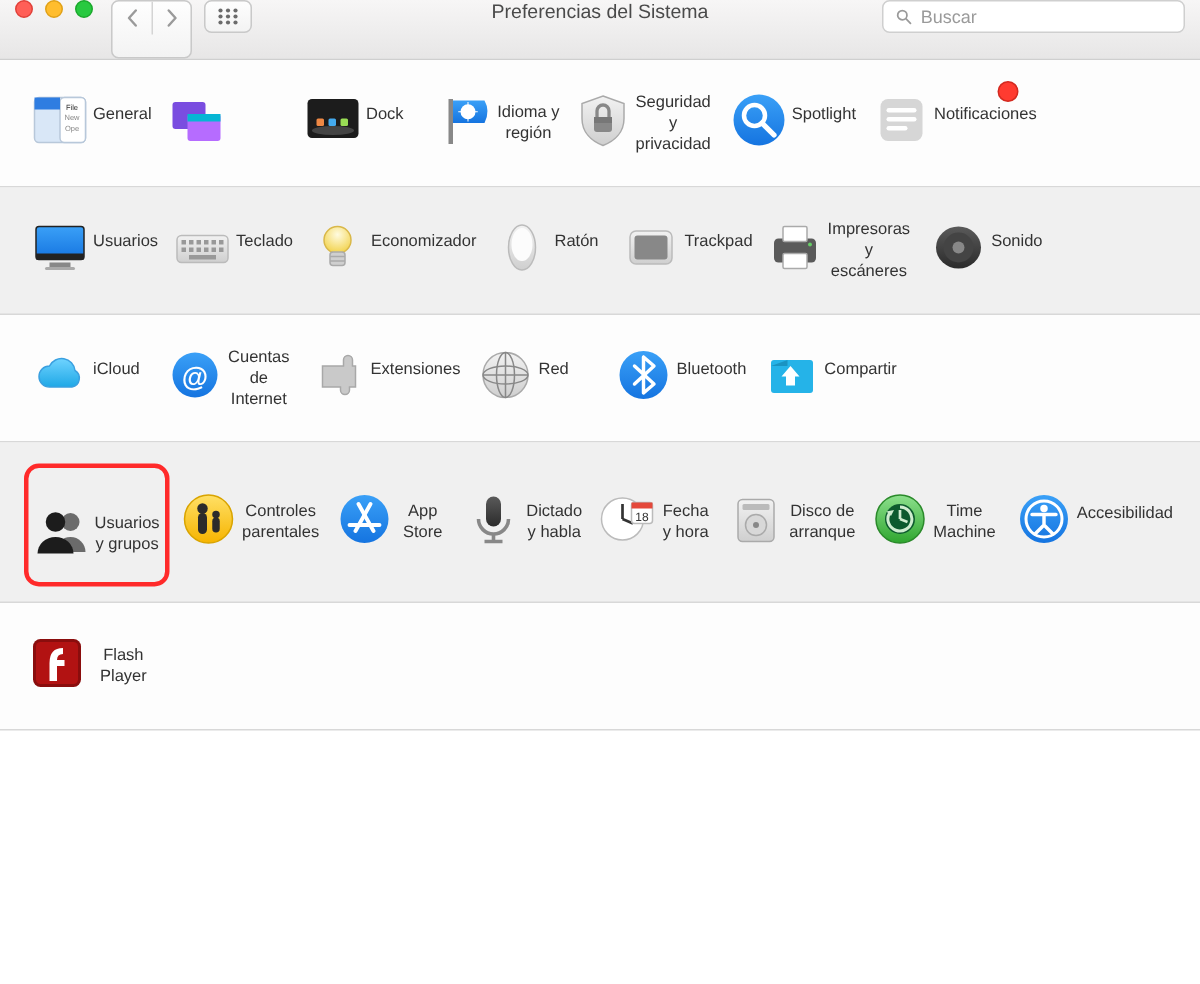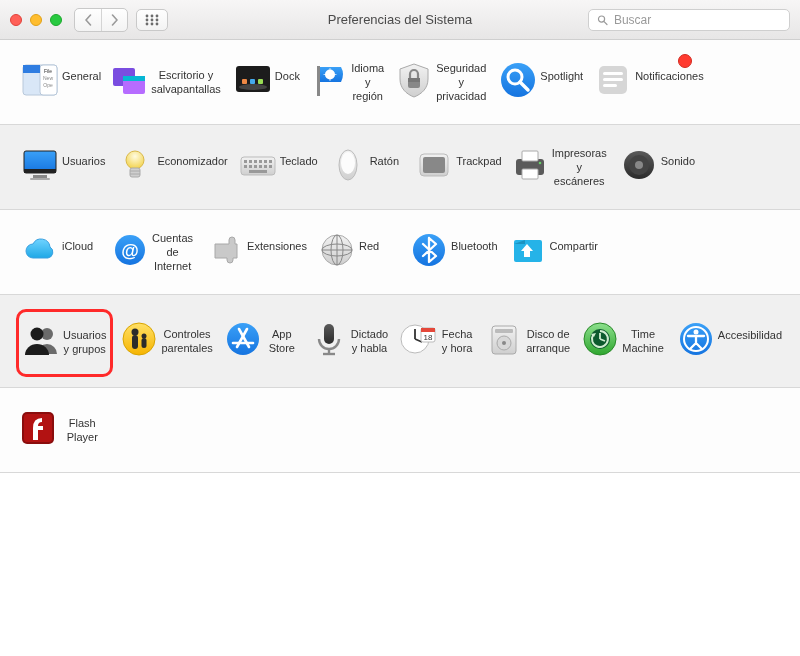--- a/index.html
+++ b/index.html
@@ -9,21 +9,20 @@
     width: 800px;
     height: 656px;
     overflow: hidden;
   }
   .window { width: 800px; }
   .titlebar {
     height: 40px;
     background: linear-gradient(#f7f6f6, #e7e6e6);
     border-bottom: 1px solid #cfcfcf;
     display: flex;
-    align-items: center;
     position: relative;
     padding: 0 10px;
   }
   .traffic { display: flex; gap: 8px; margin-right: 12px; }
   .tlight { width: 12px; height: 12px; border-radius: 50%; }
   .tl-close { background: #ff5f57; border: 0.5px solid #e14139; }
   .tl-min   { background: #ffbd2e; border: 0.5px solid #e1a117; }
   .tl-max   { background: #28c940; border: 0.5px solid #1ba92c; }
   .navseg {
     display: flex;
@@ -88,21 +87,21 @@
     margin-bottom: 6px;
   }
   .label {
     font-size: 11px; color: #333; text-align: center;
     line-height: 1.25; max-width: 90px;
     min-height: 27px;
   }
   .highlight {
     border: 3px solid #ff2a2a;
     border-radius: 10px;
-    padding-top: 6px;
+    padding-top: 20px;
   }
   .badge {
     position: absolute; top: 0px; right: 14px;
     width: 14px; height: 14px; border-radius: 50%;
     background: #ff3b30; border: 1px solid #d32a20;
   }
   svg { display: block; }
 </style>
 </head>
 <body>
@@ -169,21 +168,20 @@
             <div class="label">General</div>
           </div>
           <div class="item">
             <div class="iconwrap">
               <svg width="40" height="40" viewBox="0 0 40 40">
     <rect x="4" y="8" width="22" height="18" rx="2" fill="#7a4de0"></rect>
     <rect x="14" y="16" width="22" height="18" rx="2" fill="#b66cff"></rect>
     <rect x="14" y="16" width="22" height="5" fill="#06b6d4"></rect>
   </svg>
             </div>
-            <div class="label">Escritorio y salvapantallas</div>
           </div>
           <div class="item">
             <div class="iconwrap">
               <svg width="40" height="40" viewBox="0 0 40 40">
     <rect x="3" y="6" width="34" height="26" rx="3" fill="#1c1c1c"></rect>
     <ellipse cx="20" cy="27" rx="14" ry="3" fill="#444"></ellipse>
     <rect x="9" y="19" width="5" height="5" rx="1" fill="#e84"></rect>
     <rect x="17" y="19" width="5" height="5" rx="1" fill="#4ae"></rect>
     <rect x="25" y="19" width="5" height="5" rx="1" fill="#9d5"></rect>
   </svg>
@@ -244,31 +242,20 @@
           <div class="item">
             <div class="iconwrap">
               <svg width="40" height="40" viewBox="0 0 40 40">
     <rect x="4" y="6" width="32" height="22" rx="2" fill="url(#gBlue)" stroke="#222"></rect>
     <rect x="4" y="24" width="32" height="4" fill="#222"></rect>
     <rect x="13" y="30" width="14" height="3" fill="#888"></rect>
     <rect x="10" y="33" width="20" height="2" rx="1" fill="#aaa"></rect>
   </svg>
             </div>
             <div class="label">Usuarios</div>
-          </div>
-          <div class="item">
-            <div class="iconwrap">
-              <svg width="40" height="40" viewBox="0 0 40 40">
-    <circle cx="20" cy="15" r="9" fill="url(#rBulb)" stroke="#d9b84a"></circle>
-    <rect x="15" y="23" width="10" height="9" rx="2" fill="#cfcfcf" stroke="#aaa"></rect>
-    <line x1="15" y1="26" x2="25" y2="26" stroke="#aaa"></line>
-    <line x1="15" y1="29" x2="25" y2="29" stroke="#aaa"></line>
-  </svg>
-            </div>
-            <div class="label">Economizador</div>
           </div>
           <div class="item">
             <div class="iconwrap">
               <svg width="40" height="40" viewBox="0 0 40 40">
     <rect x="3" y="12" width="34" height="18" rx="3" fill="url(#gSilver)" stroke="#bbb"></rect>
     <g fill="#999">
       <rect x="6" y="15" width="3" height="3"></rect>
                   <rect x="11" y="15" width="3" height="3"></rect>
                   <rect x="16" y="15" width="3" height="3"></rect>
                   <rect x="21" y="15" width="3" height="3"></rect>
@@ -278,20 +265,31 @@
                   <rect x="11" y="20" width="3" height="3"></rect>
                   <rect x="16" y="20" width="3" height="3"></rect>
                   <rect x="21" y="20" width="3" height="3"></rect>
                   <rect x="26" y="20" width="3" height="3"></rect>
                   <rect x="31" y="20" width="3" height="3"></rect>
       <rect x="11" y="25" width="18" height="3"></rect>
     </g>
   </svg>
             </div>
             <div class="label">Teclado</div>
+          </div>
+          <div class="item">
+            <div class="iconwrap">
+              <svg width="40" height="40" viewBox="0 0 40 40">
+    <circle cx="20" cy="15" r="9" fill="url(#rBulb)" stroke="#d9b84a"></circle>
+    <rect x="15" y="23" width="10" height="9" rx="2" fill="#cfcfcf" stroke="#aaa"></rect>
+    <line x1="15" y1="26" x2="25" y2="26" stroke="#aaa"></line>
+    <line x1="15" y1="29" x2="25" y2="29" stroke="#aaa"></line>
+  </svg>
+            </div>
+            <div class="label">Economizador</div>
           </div>
           <div class="item">
             <div class="iconwrap">
               <svg width="40" height="40" viewBox="0 0 40 40">
     <ellipse cx="20" cy="20" rx="9" ry="15" fill="url(#gSilver)" stroke="#bbb"></ellipse>
     <ellipse cx="20" cy="18" rx="7" ry="11" fill="#fcfcfc"></ellipse>
   </svg>
             </div>
             <div class="label">Ratón</div>
           </div>

